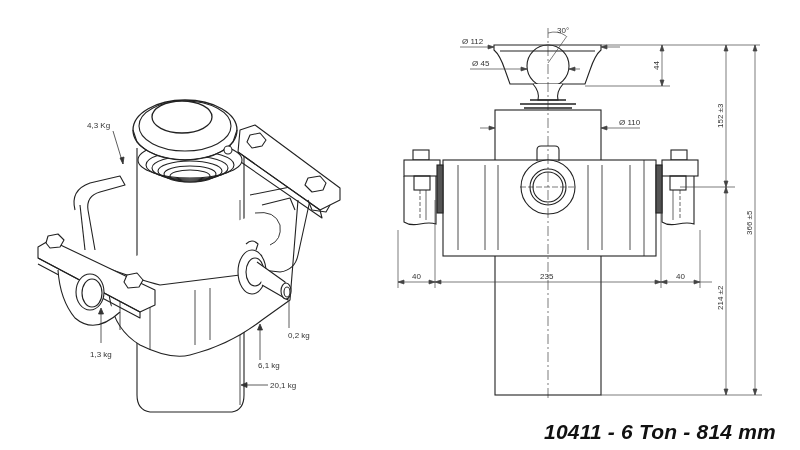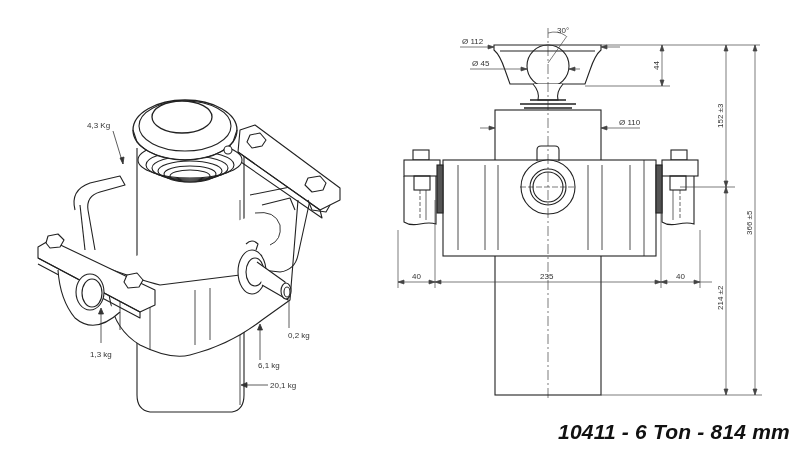--- a/index.html
+++ b/index.html
@@ -1,20 +1,20 @@
 <!DOCTYPE html>
 <html><head>
 <meta charset="utf-8">
 <style>
   html, body { margin: 0; padding: 0; background: #ffffff; }
   body { width: 800px; height: 450px; overflow: hidden; position: relative; font-family: "Liberation Sans", sans-serif; }
   .canvas { position: absolute; left: 0; top: 0; width: 800px; height: 450px; }
   svg text { font-family: "Liberation Sans", sans-serif; fill: #333; }
   .lbl { font-size: 8px; }
-  .caption { position: absolute; right: 10px; top: 420px; font-family: "Liberation Sans", sans-serif; font-size: 21px; font-weight: bold; font-style: italic; color: #111; letter-spacing: 0.2px; }
+  .caption { position: absolute; right: 24px; top: 420px; font-family: "Liberation Sans", sans-serif; font-size: 21px; font-weight: bold; font-style: italic; color: #111; letter-spacing: 0.2px; }
 </style>
 </head>
 <body>
 
 <div class="canvas">
 
 <svg width="800" height="450" viewBox="0 0 800 450" style="position:absolute;left:0;top:0">
   <g fill="none" stroke="#222" stroke-width="1.1" stroke-linejoin="round">
 
     <g>

